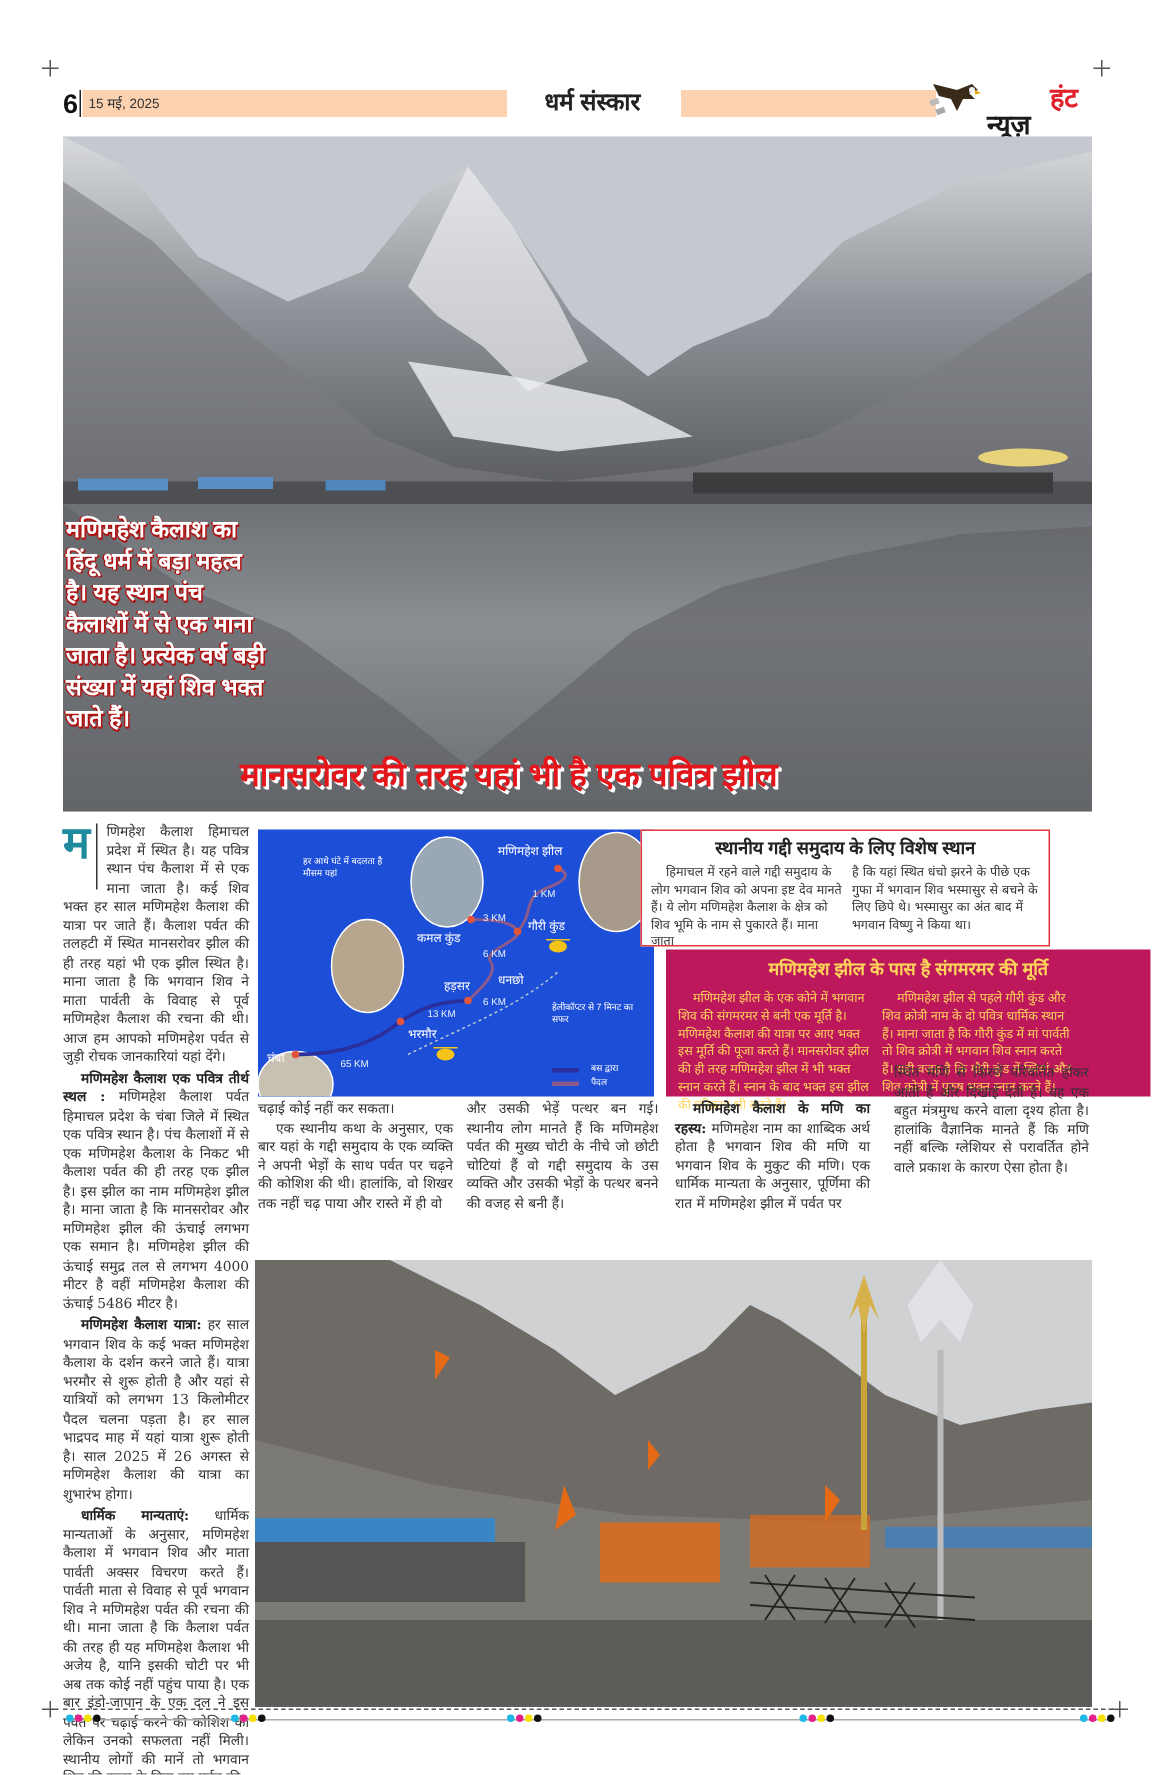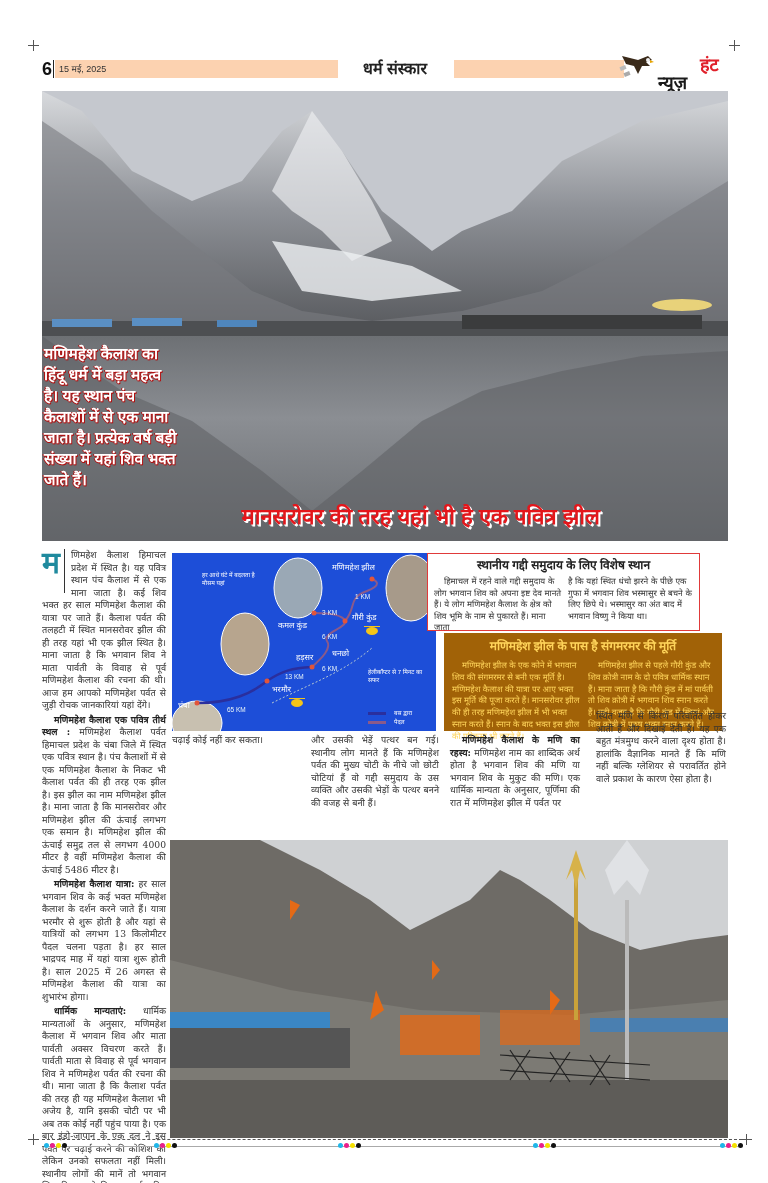--- a/index.html
+++ b/index.html
@@ -18,21 +18,21 @@
   .logo-bird { position: absolute; left: 0; top: 2px; width: 38px; height: 26px; }
   .logo-text1 { position: absolute; left: 40px; top: 4px; font: bold 18px/22px "Liberation Sans", sans-serif; color: #1a1a1a; margin-top: 18px; }
   .logo-text2 { position: absolute; left: 82px; top: 4px; font: bold 18px/22px "Liberation Sans", sans-serif; color: #e0202a; }
 
   
   .hero { position: absolute; left: 42px; top: 91px; width: 686px; height: 450px; overflow: hidden;
     background: linear-gradient(180deg, #c9ccd3 0%, #b8bcc4 20%, #9ea3aa 45%, #6b6e72 56%, #7d8086 62%, #8a8d92 75%, #6e7175 100%); }
   .hero svg { position: absolute; left: 0; top: 0; }
   .hero-side { position: absolute; left: 2px; top: 252px; width: 135px; font: bold 15.5px/21px "Liberation Sans", sans-serif; color: #fff; text-shadow: 1px 1px 0 #b01010, -1px 0 0 #b01010, 0 1px 0 #b01010; }
   .hero-title { position: absolute; left: 123px; top: 362px; width: 440px; text-align: center; font: bold 32px/40px "Liberation Sans", sans-serif; color: #ffe400; text-shadow: 2px 2px 0 #d23b00, 3px 3px 0 #b02a00; letter-spacing: 0.5px; }
-  .hero-sub { position: absolute; left: 118px; top: 412px; width: 440px; text-align: right; font: bold 22px/28px "Liberation Sans", sans-serif; color: #e3161b; text-shadow: 1px 1px 0 #fff, 2px 2px 0 #ffffff; }
+  .hero-sub { position: absolute; left: 118px; top: 412px; width: 440px; text-align: left; font: bold 22px/28px "Liberation Sans", sans-serif; color: #e3161b; text-shadow: 1px 1px 0 #fff, 2px 2px 0 #ffffff; }
 
   
   .col { position: absolute; font: 9.2px/12.5px "DejaVu Serif", serif; color: #333; text-align: justify; }
   .col p { text-indent: 12px; }
   .col .sub { font-weight: bold; color: #222; }
   .dropcap { float: left; font: bold 30px/28px "Liberation Sans", sans-serif; color: #1f8a9e; margin: 0 6px 0 0; padding-right: 4px; border-right: 1px solid #333; height: 44px; }
 
   
   .map { position: absolute; left: 172px; top: 553px; width: 264px; height: 178px; background: #1d4ed8; overflow: hidden; }
   .map .lbl { position: absolute; font: 8px/10px "Liberation Sans", sans-serif; color: #fff; white-space: nowrap; }
@@ -40,21 +40,21 @@
   .map .small { position: absolute; font: 6px/8px "Liberation Sans", sans-serif; color: #fff; }
 
   
   .boxA { position: absolute; left: 427px; top: 553px; width: 273px; height: 78px; border: 1.5px solid #e03a3a; background: #fff; }
   .boxA .title { position: absolute; left: 0; top: 4px; width: 100%; text-align: center; font: bold 12px/15px "Liberation Sans", sans-serif; color: #222; }
   .boxA .c1, .boxA .c2 { position: absolute; top: 22px; width: 128px; font: 8.4px/11.5px "DejaVu Serif", serif; color: #333; }
   .boxA .c1 { left: 6px; text-indent: 10px; }
   .boxA .c2 { left: 140px; }
 
   
-  .boxB { position: absolute; left: 444px; top: 633px; width: 278px; height: 98px; background: #a16207; }
+  .boxB { position: absolute; left: 444px; top: 633px; width: 323px; height: 98px; background: #be185d; }
   .boxB .title { position: absolute; left: 0; top: 6px; width: 100%; text-align: center; font: bold 12px/15px "Liberation Sans", sans-serif; color: #ffd45a; }
   .boxB .c1, .boxB .c2 { position: absolute; top: 27px; width: 128px; font: 8.4px/11.8px "Liberation Sans", sans-serif; color: #ffd45a; }
   .boxB .c1 { left: 8px; text-indent: 10px; }
   .boxB .c2 { left: 144px; text-indent: 10px; }
 
   
   .temple { position: absolute; left: 170px; top: 840px; width: 558px; height: 298px; overflow: hidden;
     background: linear-gradient(180deg, #cfd1d3 0%, #c4c6c8 30%, #8f908c 55%, #6c6a62 80%, #5c5a55 100%); }
   .temple svg { position: absolute; left: 0; top: 0; }
 
@@ -189,20 +189,21 @@
 </div>
 
 <div class="boxB">
   <div class="title">मणिमहेश झील के पास है संगमरमर की मूर्ति</div>
   <div class="c1">मणिमहेश झील के एक कोने में भगवान शिव की संगमरमर से बनी एक मूर्ति है। मणिमहेश कैलाश की यात्रा पर आए भक्त इस मूर्ति की पूजा करते हैं। मानसरोवर झील की ही तरह मणिमहेश झील में भी भक्त स्नान करते हैं। स्नान के बाद भक्त इस झील की परिक्रमा भी करते हैं।</div>
   <div class="c2">मणिमहेश झील से पहले गौरी कुंड और शिव क्रोत्री नाम के दो पवित्र धार्मिक स्थान हैं। माना जाता है कि गौरी कुंड में मां पार्वती तो शिव क्रोत्री में भगवान शिव स्नान करते हैं। यही वजह है कि गौरी कुंड में स्त्रियां और शिव क्रोत्री में पुरुष भक्त स्नान करते हैं।</div>
 </div>
 
 <div class="col" style="left:172px;top:734px;width:130px;">
   <span>चढ़ाई कोई नहीं कर सकता।</span>
+  <p><span>एक स्थानीय कथा के अनुसार, एक बार यहां के गद्दी समुदाय के एक व्यक्ति ने अपनी भेड़ों के साथ पर्वत पर चढ़ने की कोशिश की थी। हालांकि, वो शिखर तक नहीं चढ़ पाया और रास्ते में ही वो</span></p>
 </div>
 
 <div class="col" style="left:311px;top:734px;width:128px;">
   <span>और उसकी भेड़ें पत्थर बन गई। स्थानीय लोग मानते हैं कि मणिमहेश पर्वत की मुख्य चोटी के नीचे जो छोटी चोटियां हैं वो गद्दी समुदाय के उस व्यक्ति और उसकी भेड़ों के पत्थर बनने की वजह से बनी हैं।</span>
 </div>
 
 <div class="col" style="left:450px;top:734px;width:130px;">
   <p><span class="sub">मणिमहेश कैलाश के मणि का रहस्य:</span> <span>मणिमहेश नाम का शाब्दिक अर्थ होता है भगवान शिव की मणि या भगवान शिव के मुकुट की मणि। एक धार्मिक मान्यता के अनुसार, पूर्णिमा की रात में मणिमहेश झील में पर्वत पर</span></p>
 </div>
 

